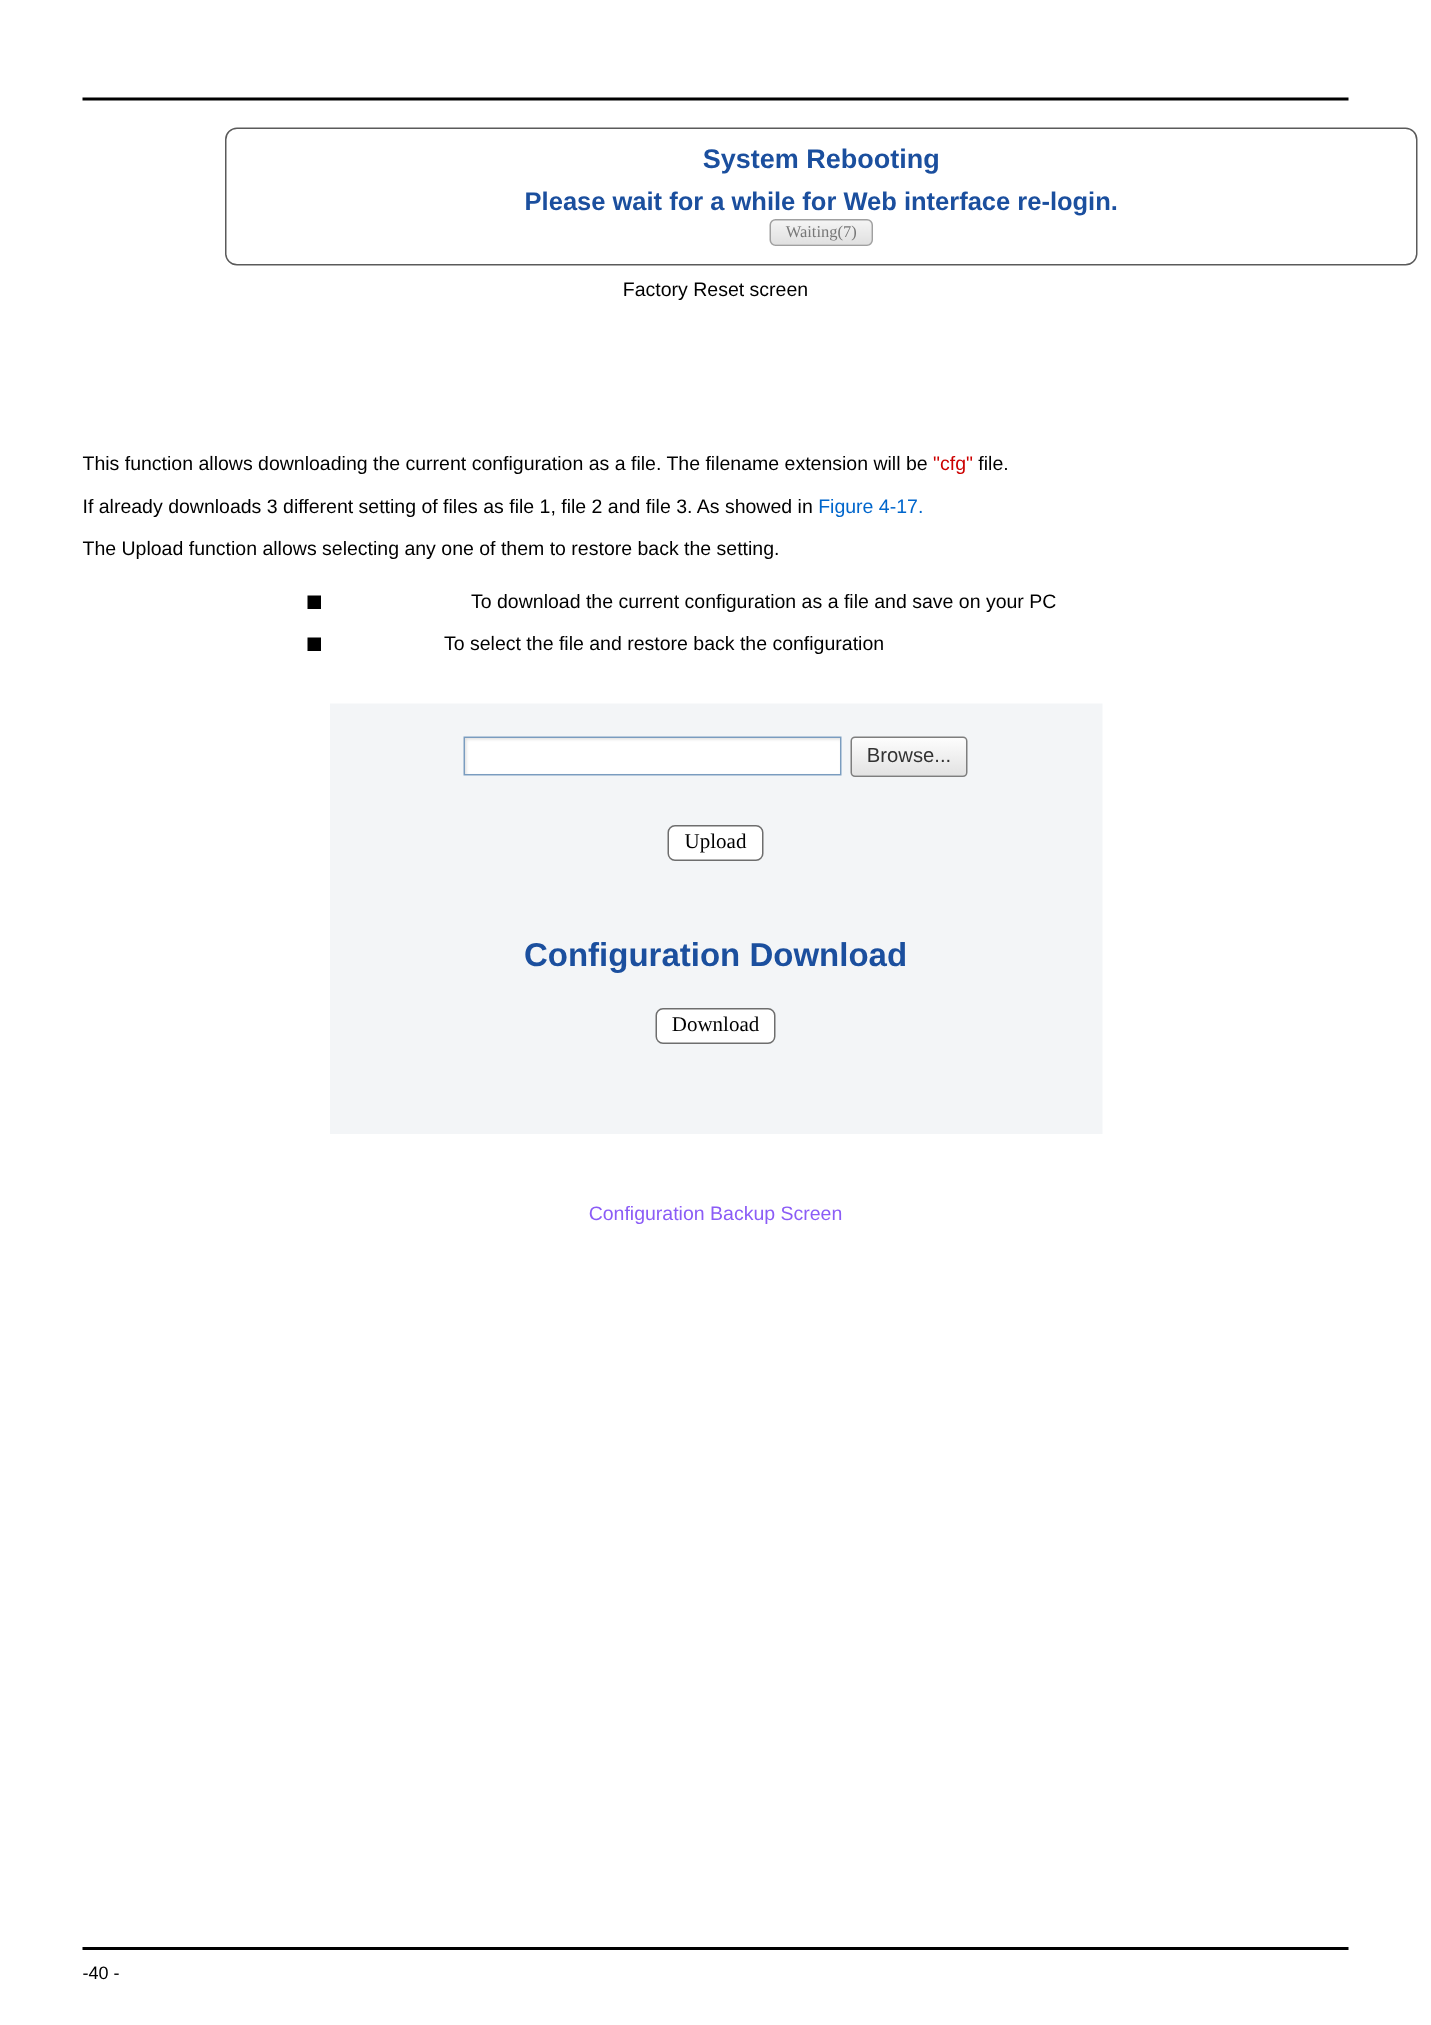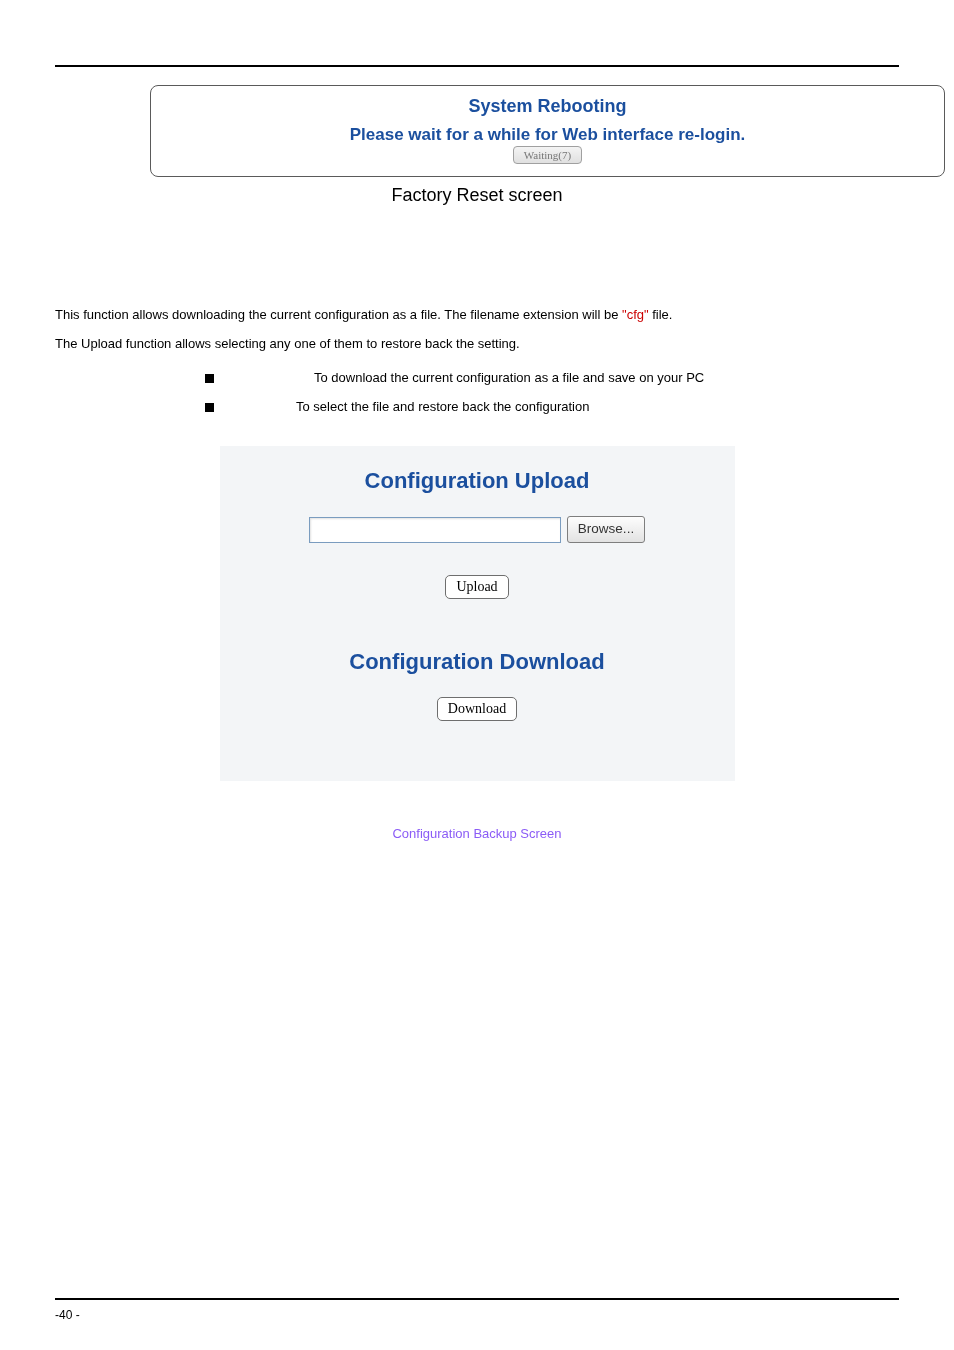--- a/index.html
+++ b/index.html
@@ -45,21 +45,21 @@
       background: linear-gradient(#f4f4f4, #e0e0e0);
       border: 1px solid #a0a0a0;
       border-radius: 4px;
       padding: 2px 10px;
       font-size: 11px;
       color: #777;
       font-family: "Times New Roman", serif;
     }
     .caption {
       text-align: center;
-      font-size: 18px;
+      font-size: 13px;
       margin-top: 8px;
       color: #000;
     }
     .body-text {
       font-size: 13px;
       line-height: 2.2;
       color: #000;
       margin-top: 95px;
     }
     .body-text .red {
@@ -169,36 +169,38 @@
     <div class="title">System Rebooting</div>
     <div class="subtitle">Please wait for a while for Web interface re-login.</div>
     <span class="waiting-btn">Waiting(7)</span>
   </div>
   <div class="caption">Factory Reset screen</div>
 
   <div class="body-text">
     <div>
       <span>This function allows downloading the current configuration as a file. The filename extension will be </span><span class="red">"cfg"</span><span> file.</span>
     </div>
+    <div>
+      <span>If already downloads 3 different setting of files as file 1, file 2 and file 3. As showed in </span><span class="blue">Figure 4-17.</span>
+    </div>
     <div>The Upload function allows selecting any one of them to restore back the setting.</div>
   </div>
 
   <div class="bullets">
     <div class="row row2">
       <span class="sq"></span>
       <span>To download the current configuration as a file and save on your PC</span>
     </div>
     <div class="row">
       <span class="sq"></span>
       <span>To select the file and restore back the configuration</span>
     </div>
   </div>
 
   <div class="config-box">
-    <div class="section-title">Configuration Upload</div>
     <div class="file-row">
       <div class="file-input"></div>
       <button class="browse-btn">Browse...</button>
     </div>
     <button class="action-btn">Upload</button>
 
     <div class="download-section">
       <div class="section-title">Configuration Download</div>
       <button class="action-btn">Download</button>
     </div>

